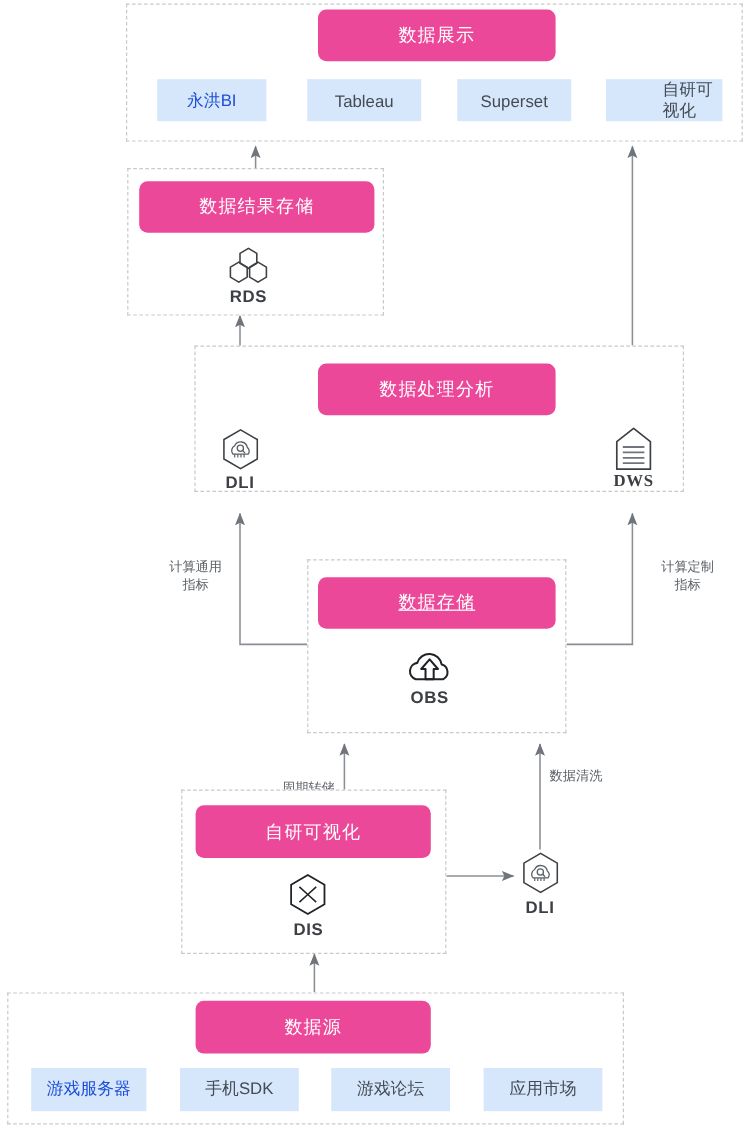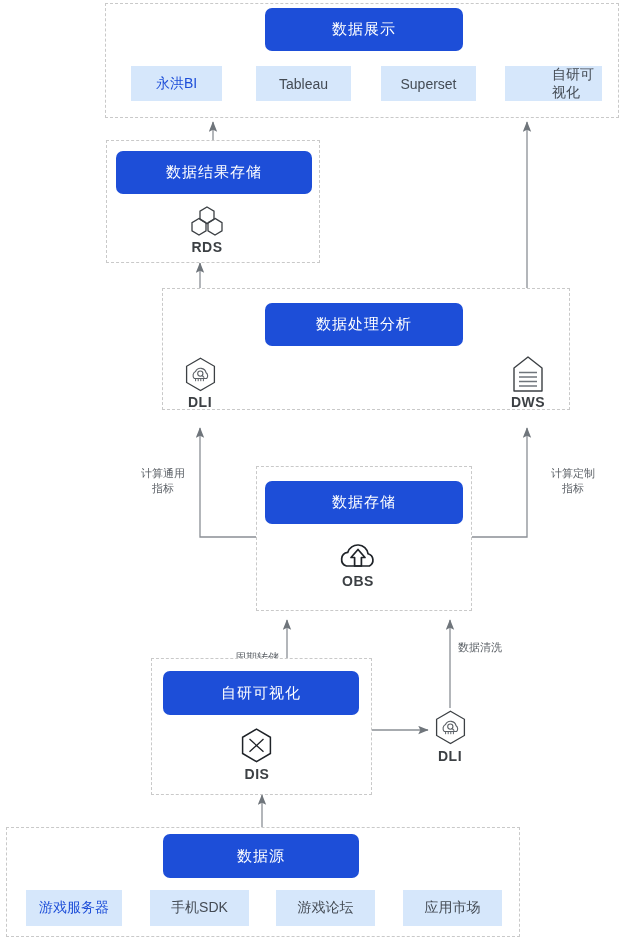--- a/index.html
+++ b/index.html
@@ -18,21 +18,21 @@
     overflow: hidden;
   }
   .group-box {
     position: absolute;
     border: 1px dashed #c9c9c9;
     background: #ffffff;
     box-sizing: border-box;
   }
   .blue-bar {
     position: absolute;
-    background: #1d4ed8;
+    background: #ec4899;
     border-radius: 7px;
     color: #ffffff;
     font-size: 15px;
     display: flex;
     align-items: center;
     justify-content: center;
     box-sizing: border-box;
     letter-spacing: 1px;
   }
   .chip {
@@ -150,29 +150,29 @@
     <svg viewBox="0 0 36 38" width="36" height="38">
       <path d="M4,36 L4,13 L18,2 L32,13 L32,36 Z" fill="none" stroke="#3c4044" stroke-width="1.4" stroke-linejoin="round"></path>
       <g stroke="#6f757b" stroke-width="1.5">
         <line x1="9" y1="17.5" x2="27" y2="17.5"></line>
         <line x1="9" y1="22" x2="27" y2="22"></line>
         <line x1="9" y1="26.5" x2="27" y2="26.5"></line>
         <line x1="9" y1="31" x2="27" y2="31"></line>
       </g>
     </svg>
   </div>
-  <div class="node-label" style="left:493px; top:394px; width:70px;">DWS</div>
+  <div class="node-label" style="left:493px; top:394px; width:70px;font-family:Liberation Serif, serif;">DWS</div>
 
   <div class="edge-label" style="left:125px; top:466px; width:76px;">计算通用
 指标</div>
   <div class="edge-label" style="left:535px; top:466px; width:76px;">计算定制
 指标</div>
 
   <div class="group-box" style="left:256px; top:466px; width:216px; height:145px;"></div>
-  <div class="blue-bar" style="left:265px; top:481px; width:198px; height:43px;">数据存储</div>
+  <div class="blue-bar" style="left:265px; top:481px; width:198px; height:43px;text-decoration:underline;">数据存储</div>
   <div class="icon-wrap" style="left:337px; top:538px; width:42px; height:32px;">
     <svg viewBox="0 0 42 32" width="42" height="32">
       <path d="M9.5,28 a7,7 0 0 1 1.2,-13.6 a10.5,10.5 0 0 1 20.4,1.4 a6.6,6.6 0 0 1 1.3,12.2 z" fill="none" stroke="#1f2328" stroke-width="1.7" stroke-linejoin="round"></path>
       <path d="M21,11.5 L28,19.5 L24.4,19.5 L24.4,28 L17.6,28 L17.6,19.5 L14,19.5 Z" fill="none" stroke="#1f2328" stroke-width="1.7" stroke-linejoin="round"></path>
     </svg>
   </div>
   <div class="node-label" style="left:323px; top:573px; width:70px;">OBS</div>
 
   <div class="edge-label" style="left:199px; top:630px; width:80px; text-align:right;margin-top:20px;">周期转储</div>
   <div class="edge-label" style="left:458px; top:640px; width:80px; text-align:left;">数据清洗</div>

